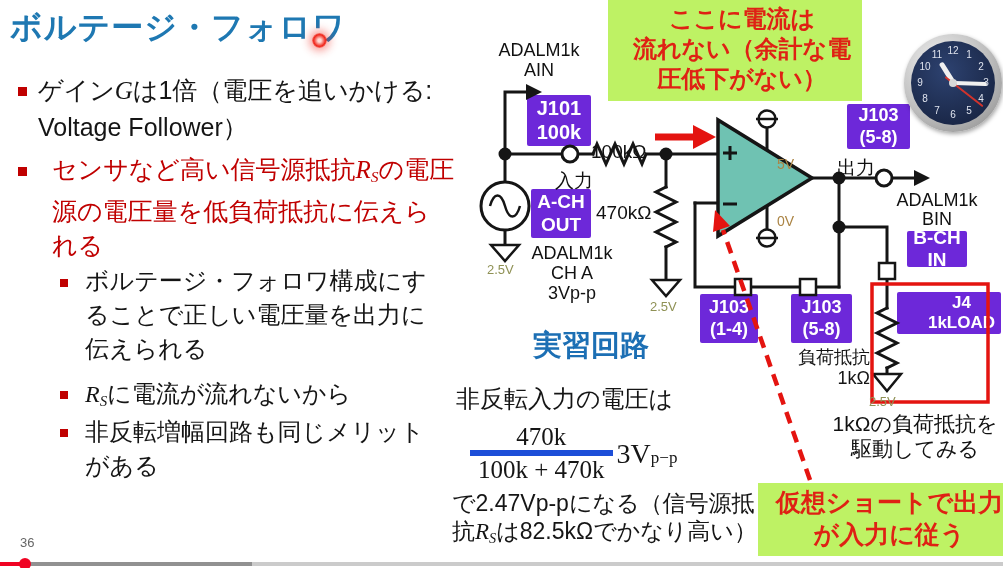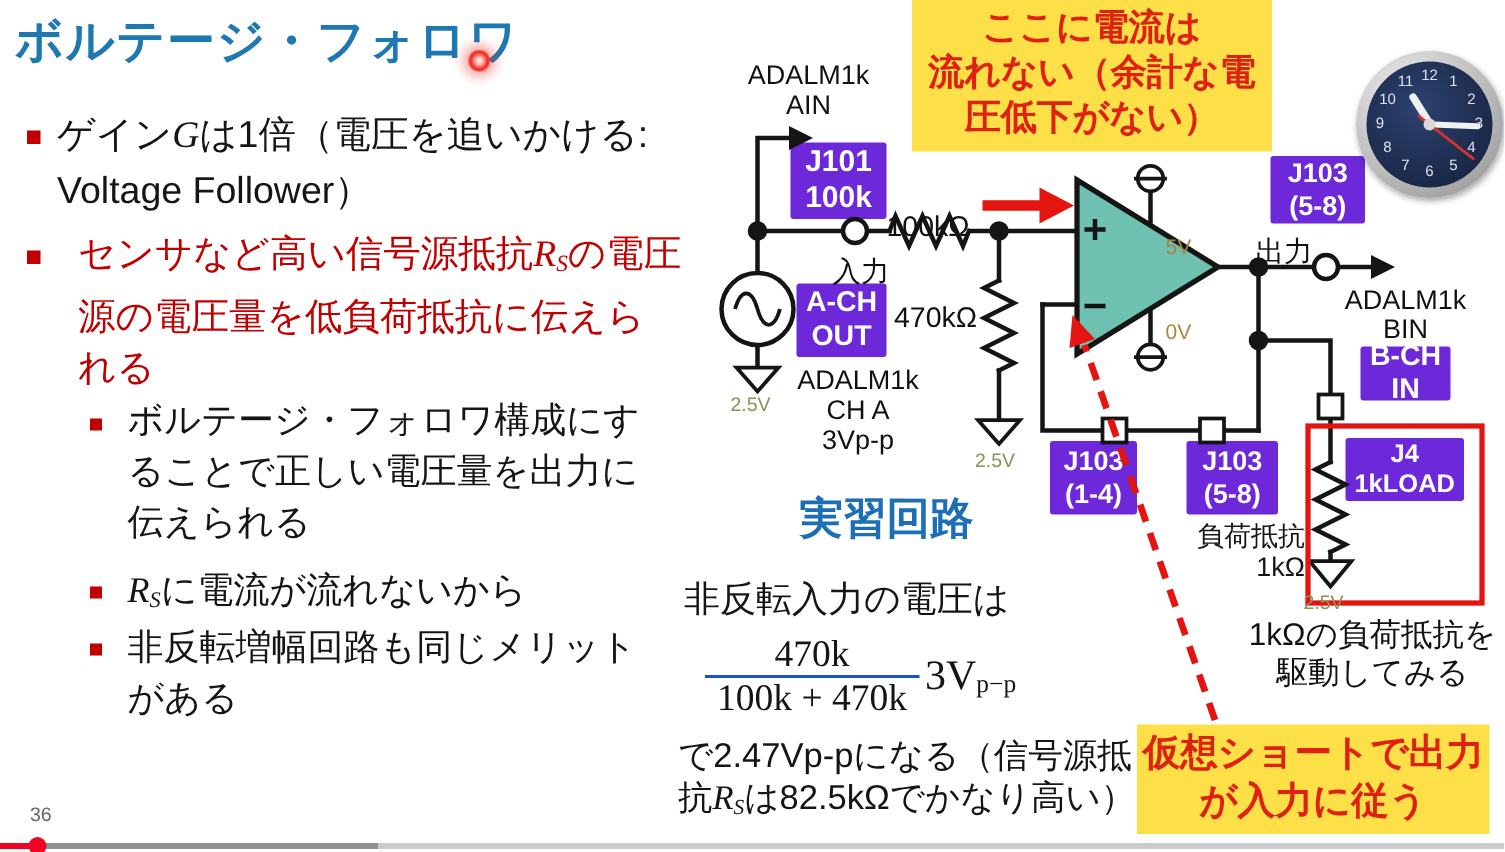--- a/index.html
+++ b/index.html
@@ -22,28 +22,28 @@
   #page-num{left:20px;top:535px;font-size:13px;color:#666;}
   
   .clab{font-size:19px;color:#111;}
   .cblock{text-align:center;color:#111;}
   .vlab{font-size:13px;color:#8f9155;}
   .plab{font-size:14px;color:#ab8444;}
   .tag{position:absolute;background:#6d28d9;color:#fff;font-weight:bold;text-align:center;
        display:flex;flex-direction:column;justify-content:center;line-height:1.18;border-radius:2px;z-index:1;}
   svg#cktsvg{position:absolute;left:0;top:0;z-index:2;}
   .overtext{z-index:3;}
-  .callout{position:absolute;background:#fde047;color:#df2114;font-weight:bold;text-align:center;z-index:4;}
+  .callout{position:absolute;background:#bef264;color:#df2114;font-weight:bold;text-align:center;z-index:4;padding-left:14px;}
   
   #practice-heading{left:533px;top:326px;font-size:29px;font-weight:bold;color:#1c6fb4;}
   #practice-intro{left:456px;top:383px;font-size:24px;}
   #formula{left:470px;top:424px;font-family:"Liberation Serif",serif;z-index:3;}
   #formula .frac{display:inline-block;text-align:center;vertical-align:middle;font-size:25px;}
   #formula .num{display:block;line-height:26px;}
-  #formula .den{display:block;border-top:2px solid #1d4ed8;padding:1px 8px 0 8px;line-height:26px;}
+  #formula .den{display:block;border-top:6px solid #1d4ed8;padding:1px 8px 0 8px;line-height:26px;}
   #formula .coeff{font-size:28px;vertical-align:middle;}
   #formula .fsub{font-size:17px;vertical-align:-6px;}
   #practice-result{left:452px;top:489px;font-size:23px;line-height:28px;z-index:3;}
   
   #clock{left:904px;top:34px;width:98px;height:98px;border-radius:50%;z-index:5;
          background:radial-gradient(circle at 35% 30%,#efefef,#bdbdbd 55%,#8d8d8d 95%);
          box-shadow:1px 2px 4px rgba(0,0,0,.35);}
   #clock-face{position:absolute;left:7px;top:7px;width:84px;height:84px;border-radius:50%;
          background:radial-gradient(circle at 42% 36%,#2d4270,#1a2747 75%);}
   .cknum{position:absolute;width:14px;height:12px;text-align:center;font-size:10px;color:#dfe3ee;}
@@ -116,21 +116,21 @@
     <span>IN</span>
   </div>
   <div class="tag" style="left:700px;top:294px;width:58px;height:49px;font-size:18px;">
     <span>J103</span>
     <span>(1-4)</span>
   </div>
   <div class="tag" style="left:791px;top:294px;width:61px;height:49px;font-size:18px;">
     <span>J103</span>
     <span>(5-8)</span>
   </div>
-  <div class="tag" style="left:897px;top:292px;width:79px;height:42px;font-size:17px;">
+  <div class="tag" style="left:897px;top:292px;width:79px;height:42px;font-size:17px;padding-left:25px;">
     <span>J4</span>
     <span>1kLOAD</span>
   </div>
 
   <svg id="cktsvg" width="1003" height="568" viewBox="0 0 1003 568">
     <g stroke="#151515" stroke-width="3" fill="none" stroke-linecap="square">
       <path d="M505 154 H593"></path>
       <path d="M648 154 H718"></path>
       <path d="M593 154 l4 -10 l9 20 l9 -20 l9 20 l9 -20 l9 20 l4 -10"></path>
       <path d="M505 154 V92 H526"></path>

